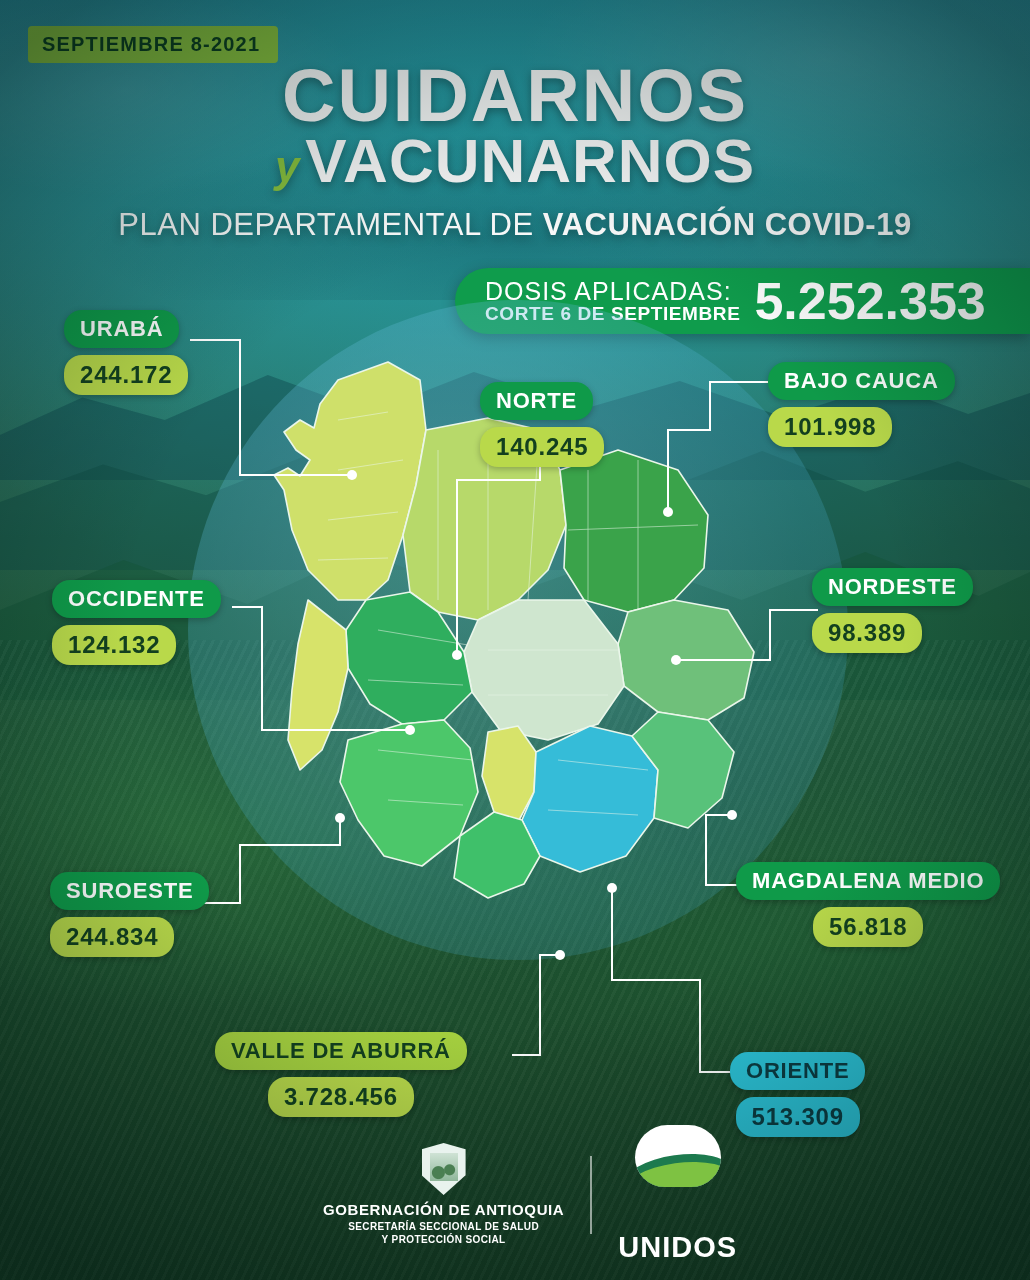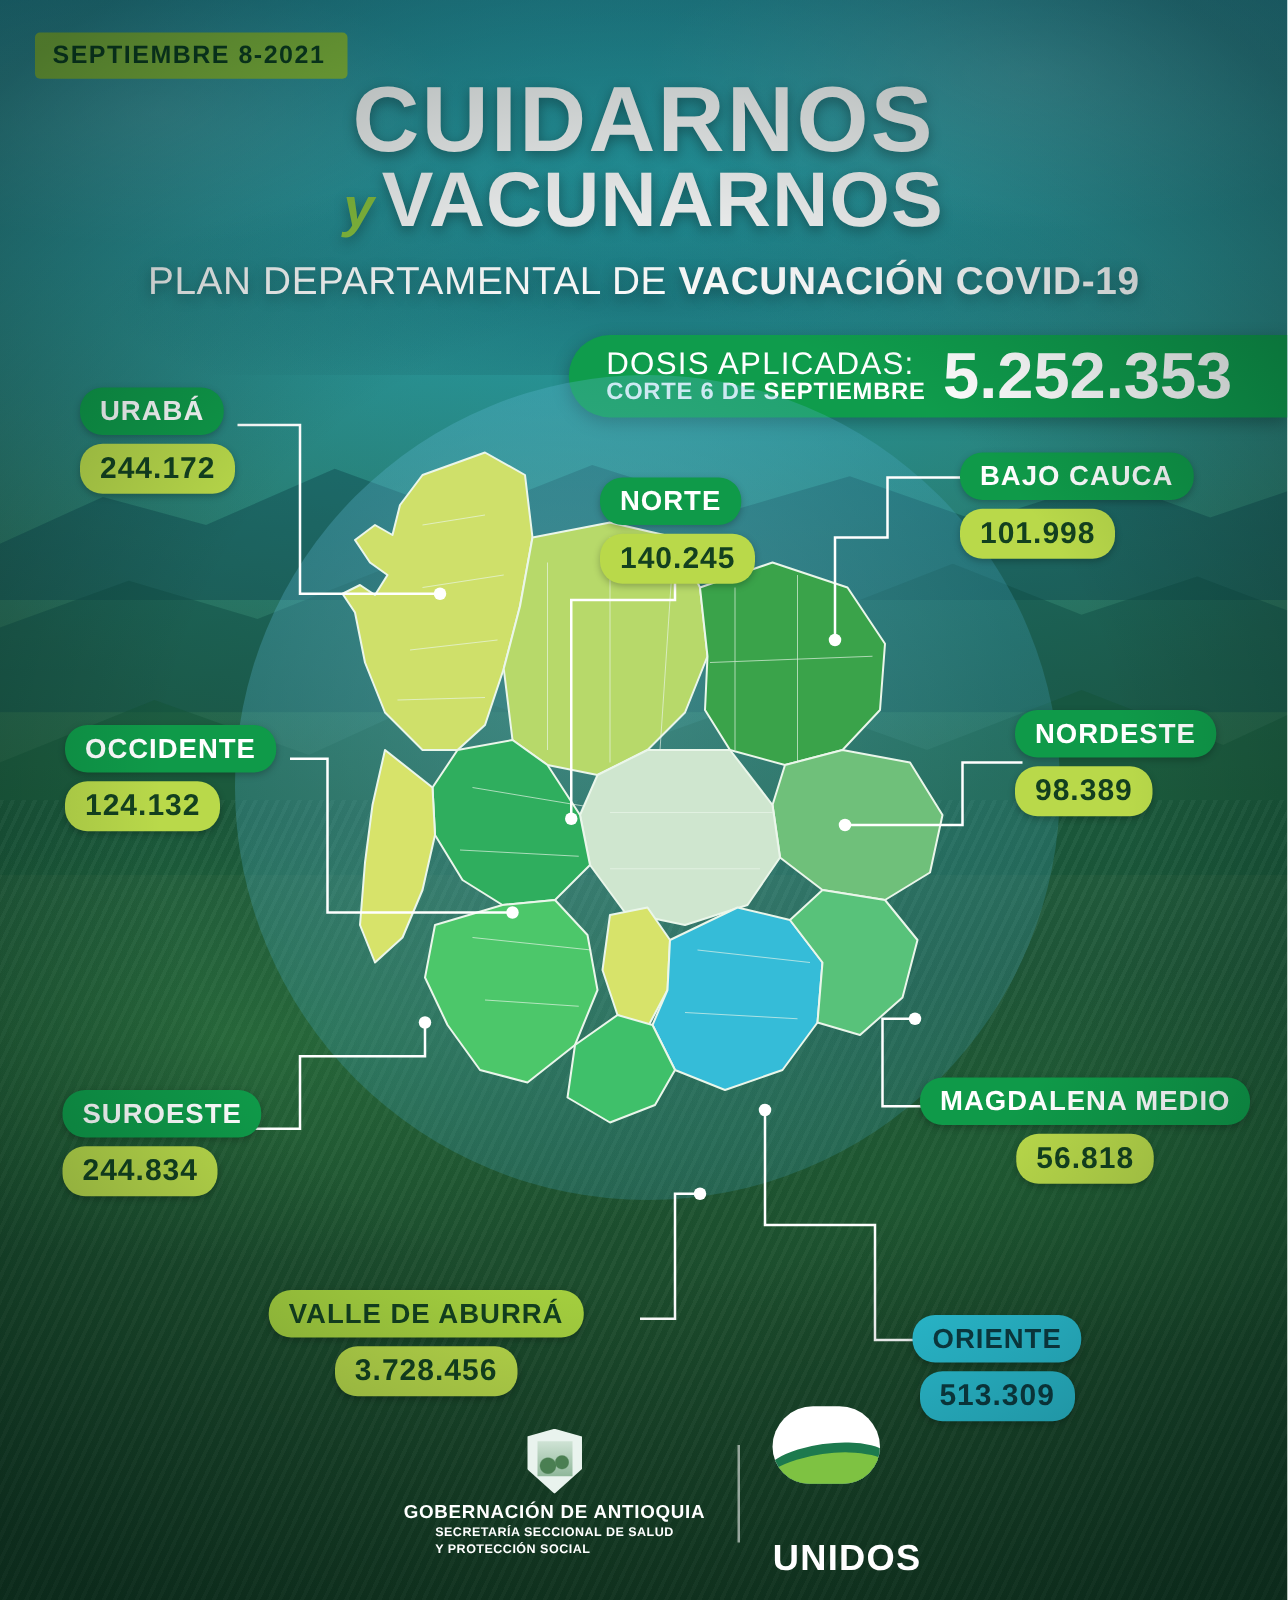--- a/index.html
+++ b/index.html
@@ -184,23 +184,23 @@
   }
   .gob-shield:after {
     content: "";
     position: absolute; left: 8px; top: 10px; right: 8px; bottom: 14px;
     background:
       radial-gradient(circle at 30% 70%, #4a7f52 0 6px, transparent 7px),
       radial-gradient(circle at 70% 60%, #4a7f52 0 5px, transparent 6px),
       linear-gradient(to bottom, #cfe3d5, #8fb79a);
   }
   .gob-t1 { font-size: 15px; font-weight: bold; letter-spacing: 0.6px; }
-  .gob-t2 { font-size: 10px; font-weight: bold; letter-spacing: 0.4px; margin-top: 3px; line-height: 1.25; }
+  .gob-t2 { font-size: 10px; font-weight: bold; letter-spacing: 0.4px; margin-top: 3px; text-align: center; line-height: 1.25; }
   .divider { width: 2px; height: 78px; background: rgba(255,255,255,0.55); }
-  .unidos { display: flex; flex-direction: column; color: #fff; gap: 38px; }
+  .unidos { display: flex; flex-direction: column; align-items: center; color: #fff; gap: 38px; }
   .unidos-mark {
     width: 86px; height: 62px;
     background: #ffffff;
     border-radius: 44px 44px 40px 40px;
     position: relative;
     overflow: hidden;
   }
   .unidos-mark:before {
     content:""; position:absolute; left:-12%; top:48%; width:124%; height:70%;
     background:#1d7a4e; border-radius:50% 50% 0 0;

